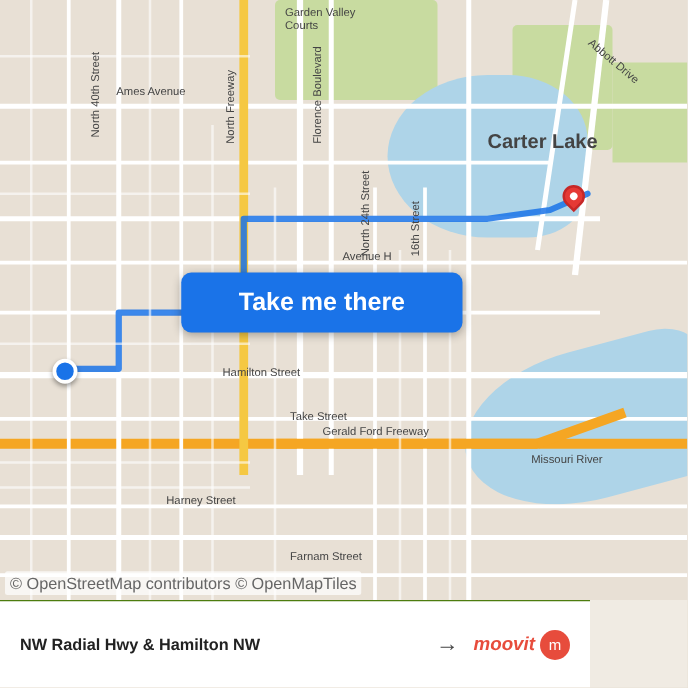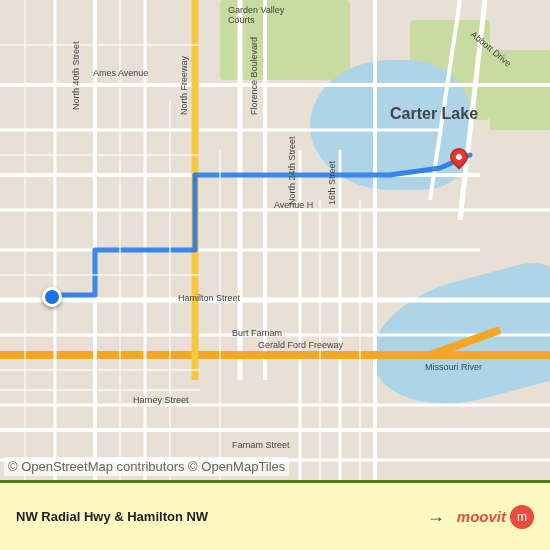--- a/index.html
+++ b/index.html
@@ -148,27 +148,27 @@
       left: 4px;
       font-size: 13px;
       color: #666;
       background: rgba(255,255,255,0.7);
       padding: 2px 4px;
       border-radius: 2px;
     }
 
     
     #bottom-bar {
-      width: 550px;
+      width: 472px;
       height: 70px;
-      background: #fef9c3;
+      background: #ffffff;
       display: flex;
       align-items: center;
       padding: 0 16px;
-      border-top: 3px solid #4d7c0f;
+      border-top: 1px solid #4d7c0f;
     }
 
     .route-from {
       font-size: 13px;
       font-weight: 600;
       color: #222;
       flex: 1;
     }
 
     .arrow-icon {
@@ -265,21 +265,21 @@
     <line x1="170" y1="100" x2="170" y2="480" stroke="#fff" stroke-width="2" opacity="0.6"></line>
     <line x1="220" y1="150" x2="220" y2="480" stroke="#fff" stroke-width="2" opacity="0.6"></line>
     <line x1="320" y1="200" x2="320" y2="480" stroke="#fff" stroke-width="2" opacity="0.6"></line>
     <line x1="360" y1="200" x2="360" y2="480" stroke="#fff" stroke-width="2" opacity="0.6"></line>
   </svg>
 
   <div class="street-label" style="top:68px;left:93px;">Ames Avenue</div>
   <div class="street-label" style="top:5px;left:228px;">Garden Valley<br>Courts</div>
   <div class="street-label" style="top:105px;left:390px;font-weight:bold;font-size:16px;">Carter Lake</div>
   <div class="street-label" style="top:293px;left:178px;">Hamilton Street</div>
-  <div class="street-label" style="top:328px;left:232px;">Burt Farnam</div>
+  <div class="street-label" style="top:328px;left:232px;">Take Street</div>
   <div class="street-label" style="top:395px;left:115px;padding-left:18px;">Harney Street</div>
   <div class="street-label" style="top:418px;left:232px;margin-top:22px;">Farnam Street</div>
   <div class="street-label" style="top:362px;left:425px;">Missouri River</div>
   <div class="street-label" style="top:200px;left:274px;">Avenue H</div>
   <div class="street-label" style="top:340px;left:258px;font-size:9px;">Gerald Ford Freeway</div>
 
   <div class="street-label" style="top:105px;left:76px;transform:rotate(-90deg);transform-origin:left center;">North 40th Street</div>
   <div class="street-label" style="top:110px;left:184px;transform:rotate(-90deg);transform-origin:left center;">North Freeway</div>
   <div class="street-label" style="top:110px;left:254px;transform:rotate(-90deg);transform-origin:left center;">Florence Boulevard</div>
   <div class="street-label" style="top:200px;left:292px;transform:rotate(-90deg);transform-origin:left center;">North 24th Street</div>
@@ -287,20 +287,23 @@
   <div class="street-label" style="top:28px;left:472px;transform:rotate(40deg);transform-origin:left center;">Abbott Drive</div>
 
   <div class="origin-marker"></div>
 
   <div class="dest-marker" style="position:absolute;top:148px;right:82px;z-index:10;">
     <div class="dest-marker-pin">
       <div class="dest-marker-dot"></div>
     </div>
   </div>
 
+  <div class="take-me-button">
+    <span>Take me there</span>
+  </div>
 
   <div class="attribution">
     <span>© OpenStreetMap contributors © OpenMapTiles</span>
   </div>
 </div>
 
 <div id="bottom-bar">
   <span class="route-from">NW Radial Hwy &amp; Hamilton NW</span>
   <span class="arrow-icon">→</span>
   <div class="moovit-logo">

